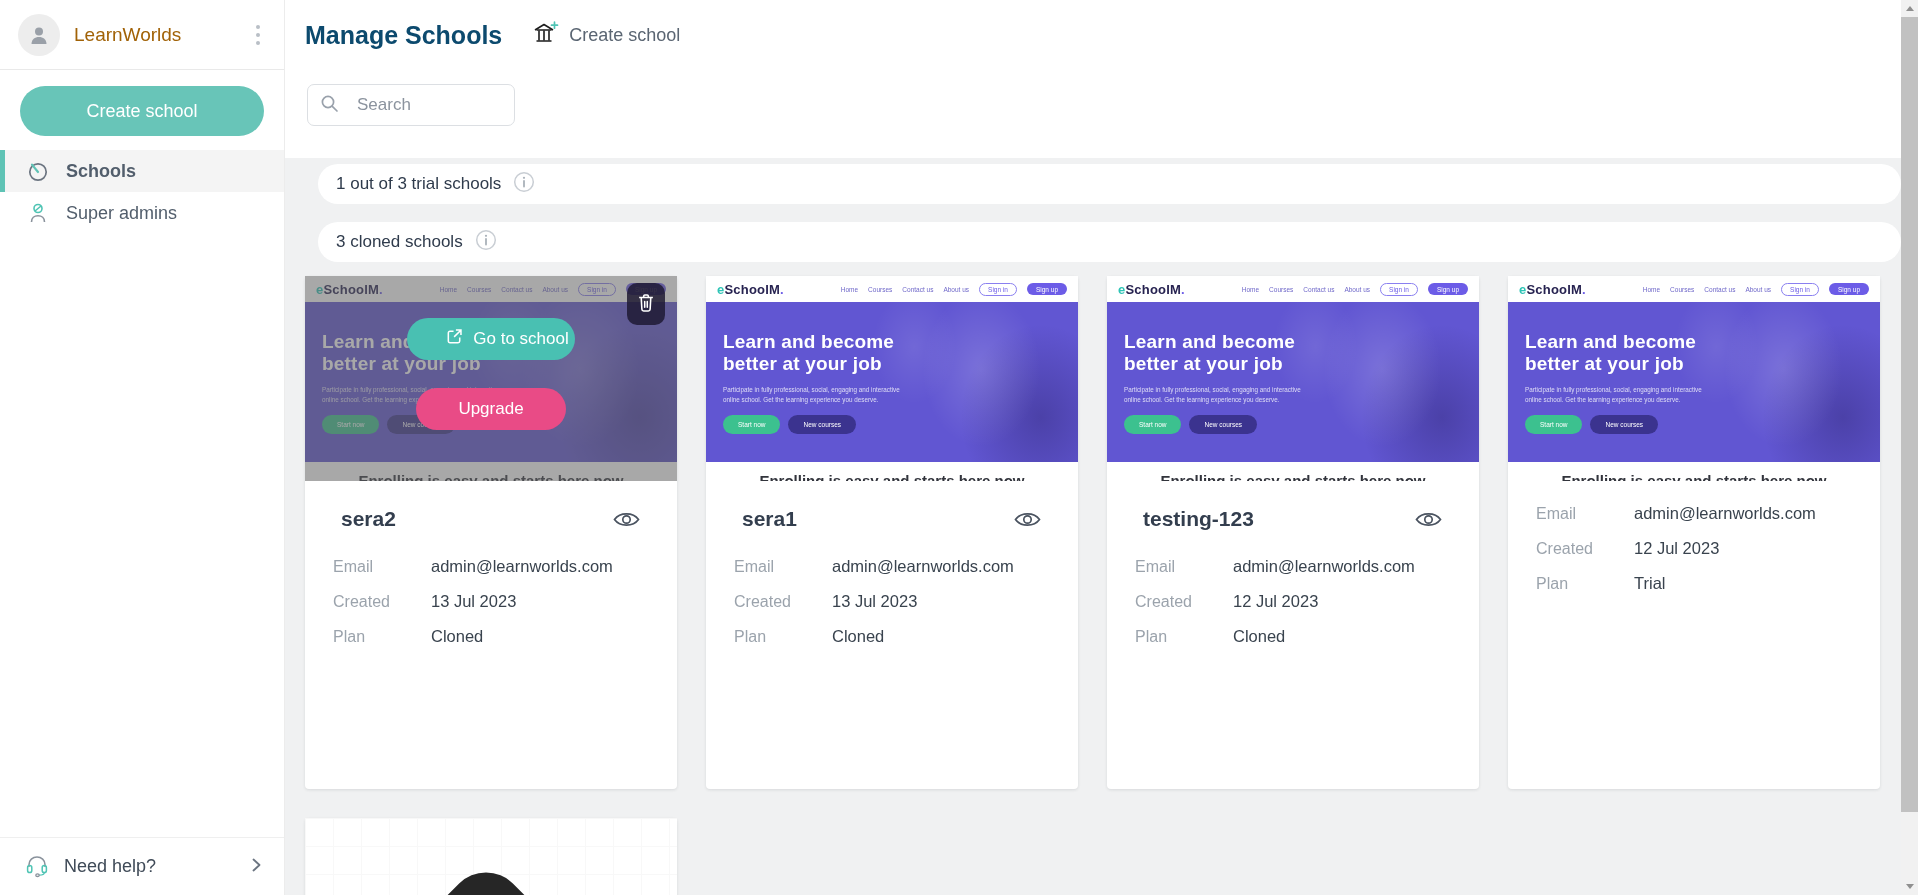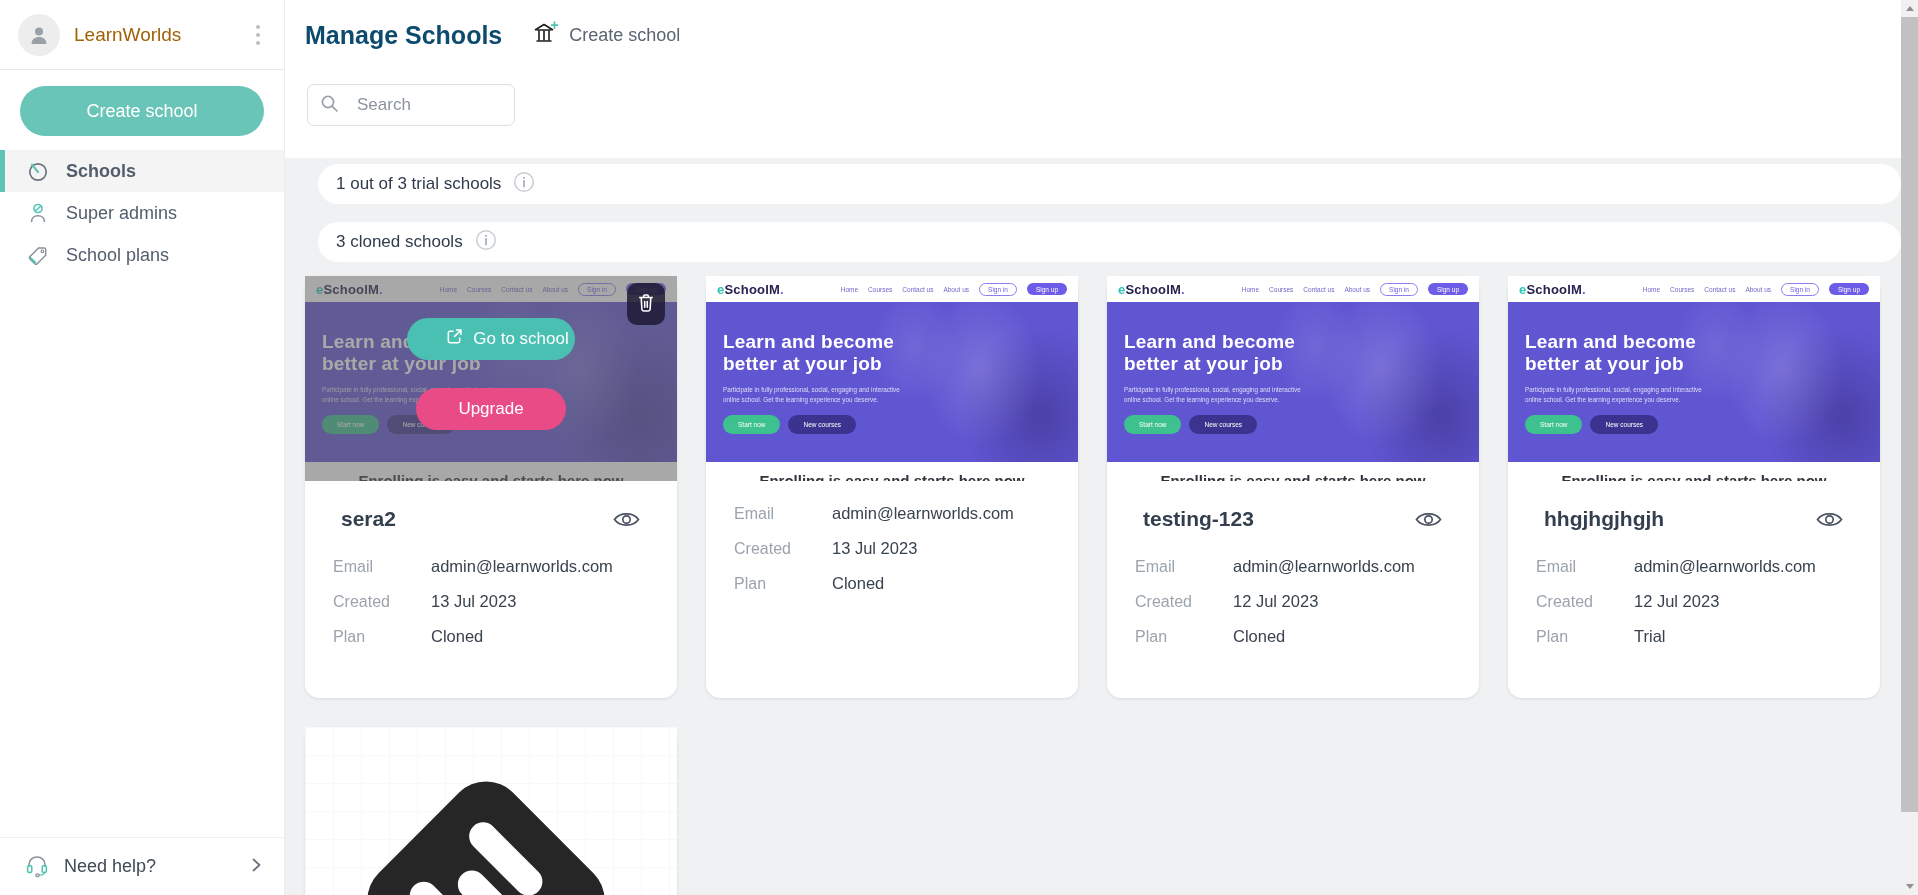--- a/index.html
+++ b/index.html
@@ -38,21 +38,21 @@
   .search-box input { border:none; outline:none; margin-left:18px; font-size:17px; width:150px;
                       font-family:inherit; color:#39434e; background:transparent; }
   .search-box input::placeholder { color:#8b939e; }
   .content { padding:6px 0 0 20px; }
   .badge-row { display:flex; gap:18px; margin-left:13px;flex-direction:column; }
   .badge { background:#fff; border-radius:20px; height:40px; display:flex; align-items:center;
            padding:0 13px 0 18px; font-size:17px; color:#2f3b4c; gap:12px; }
 
   
   .cards { margin-top:14px; display:flex; flex-wrap:wrap; gap:29px; width:1580px; }
-  .card { width:372px; height:422px; background:#fff; border-radius:14px;
+  .card { width:372px; height:513px; background:#fff; border-radius:4px;
           box-shadow:0 1px 3px rgba(40,50,60,.12); position:relative; }
   .thumb { height:205px; position:relative; overflow:hidden; cursor:pointer; }
   .title-row { display:flex; align-items:center; justify-content:space-between; padding:0 36px; margin-top:23px; height:30px; }
   .card-name { font-size:21px; font-weight:bold; color:#333e4e; }
   .eye { cursor:pointer; display:flex; }
   .details { margin-top:22px; }
   .detail { display:flex; padding:0 28px; margin-bottom:14px; height:21px; align-items:center; }
   .dlabel { width:98px; flex:0 0 98px; font-size:16px; color:#9ba3ac; }
   .dval { font-size:16.5px; color:#39434e; }
 
@@ -138,30 +138,20 @@
   </div>
   <div class="nav-item">
     <span class="nicon">
       <svg width="24" height="24" viewBox="0 0 24 24">
           <path d="M5.5 21 c0-4 2.8-6.2 6.5-6.2 s6.5 2.2 6.5 6.2" fill="none" stroke="#8a929c" stroke-width="1.6"></path>
           <circle cx="12" cy="7.5" r="4" fill="none" stroke="#4fc4b4" stroke-width="1.6"></circle>
           <line x1="9" y1="10" x2="15" y2="5" stroke="#4fc4b4" stroke-width="1.6"></line>
         </svg>
     </span>
     <span>Super admins</span>
-  </div>
-  <div class="nav-item">
-    <span class="nicon">
-      <svg width="24" height="24" viewBox="0 0 24 24">
-          <path d="M4 13.5 L12.5 5 h5.6 A1.6 1.6 0 0 1 19.7 6.6 V12.2 L11.2 20.7 a1.7 1.7 0 0 1 -2.4 0 L4 15.9 a1.7 1.7 0 0 1 0 -2.4 Z" fill="none" stroke="#8a929c" stroke-width="1.5"></path>
-          <circle cx="16.4" cy="8.3" r="1.3" fill="none" stroke="#8a929c" stroke-width="1.2"></circle>
-          <path d="M4.6 14.9 l4.6 4.6" stroke="#4fc4b4" stroke-width="1.8" stroke-linecap="round"></path>
-        </svg>
-    </span>
-    <span>School plans</span>
   </div>
 
   <div class="side-fill"></div>
 
   <div class="help-row">
     <span>
       <svg width="26" height="26" viewBox="0 0 26 26">
           <path d="M5 15 v-2.5 a8 7.6 0 0 1 16 0 V15" fill="none" stroke="#8a929c" stroke-width="1.5"></path>
           <rect x="3.6" y="13.6" width="4.2" height="7" rx="2.1" fill="none" stroke="#4fc4b4" stroke-width="1.5"></rect>
           <rect x="18.2" y="13.6" width="4.2" height="7" rx="2.1" fill="none" stroke="#4fc4b4" stroke-width="1.5"></rect>
@@ -320,20 +310,29 @@
   <div class="s-hero">
     <div class="s-headline">Learn and become better at your job</div>
     <div class="s-para">Participate in fully professional, social, engaging and interactive online school. Get the learning experience you deserve.</div>
     <div class="s-ctas">
       <span class="s-cta1">Start now</span>
       <span class="s-cta2">New courses</span>
     </div>
   </div>
   <div class="s-strip"><span>Enrolling is easy and starts here now</span></div>
 </div>
+        <div class="title-row">
+          <span class="card-name">sera1</span>
+          <span class="eye">
+            <svg width="29" height="21" viewBox="0 0 29 21">
+                <path d="M2.5 10.5 C8 3 21 3 26.5 10.5 C21 18 8 18 2.5 10.5 Z" fill="none" stroke="#4a5360" stroke-width="1.7"></path>
+                <circle cx="14.5" cy="10.5" r="3.7" fill="none" stroke="#4a5360" stroke-width="1.7"></circle>
+              </svg>
+          </span>
+        </div>
         <div class="details">
           <div class="detail">
               <span class="dlabel">Email</span>
               <span class="dval">admin@learnworlds.com</span>
             </div>
           <div class="detail">
               <span class="dlabel">Created</span>
               <span class="dval">13 Jul 2023</span>
             </div>
           <div class="detail">
@@ -407,29 +406,20 @@
   <div class="s-hero">
     <div class="s-headline">Learn and become better at your job</div>
     <div class="s-para">Participate in fully professional, social, engaging and interactive online school. Get the learning experience you deserve.</div>
     <div class="s-ctas">
       <span class="s-cta1">Start now</span>
       <span class="s-cta2">New courses</span>
     </div>
   </div>
   <div class="s-strip"><span>Enrolling is easy and starts here now</span></div>
 </div>
-        <div class="title-row">
-          <span class="card-name">hhgjhgjhgjh</span>
-          <span class="eye">
-            <svg width="29" height="21" viewBox="0 0 29 21">
-                <path d="M2.5 10.5 C8 3 21 3 26.5 10.5 C21 18 8 18 2.5 10.5 Z" fill="none" stroke="#4a5360" stroke-width="1.7"></path>
-                <circle cx="14.5" cy="10.5" r="3.7" fill="none" stroke="#4a5360" stroke-width="1.7"></circle>
-              </svg>
-          </span>
-        </div>
         <div class="details">
           <div class="detail">
               <span class="dlabel">Email</span>
               <span class="dval">admin@learnworlds.com</span>
             </div>
           <div class="detail">
               <span class="dlabel">Created</span>
               <span class="dval">12 Jul 2023</span>
             </div>
           <div class="detail">

